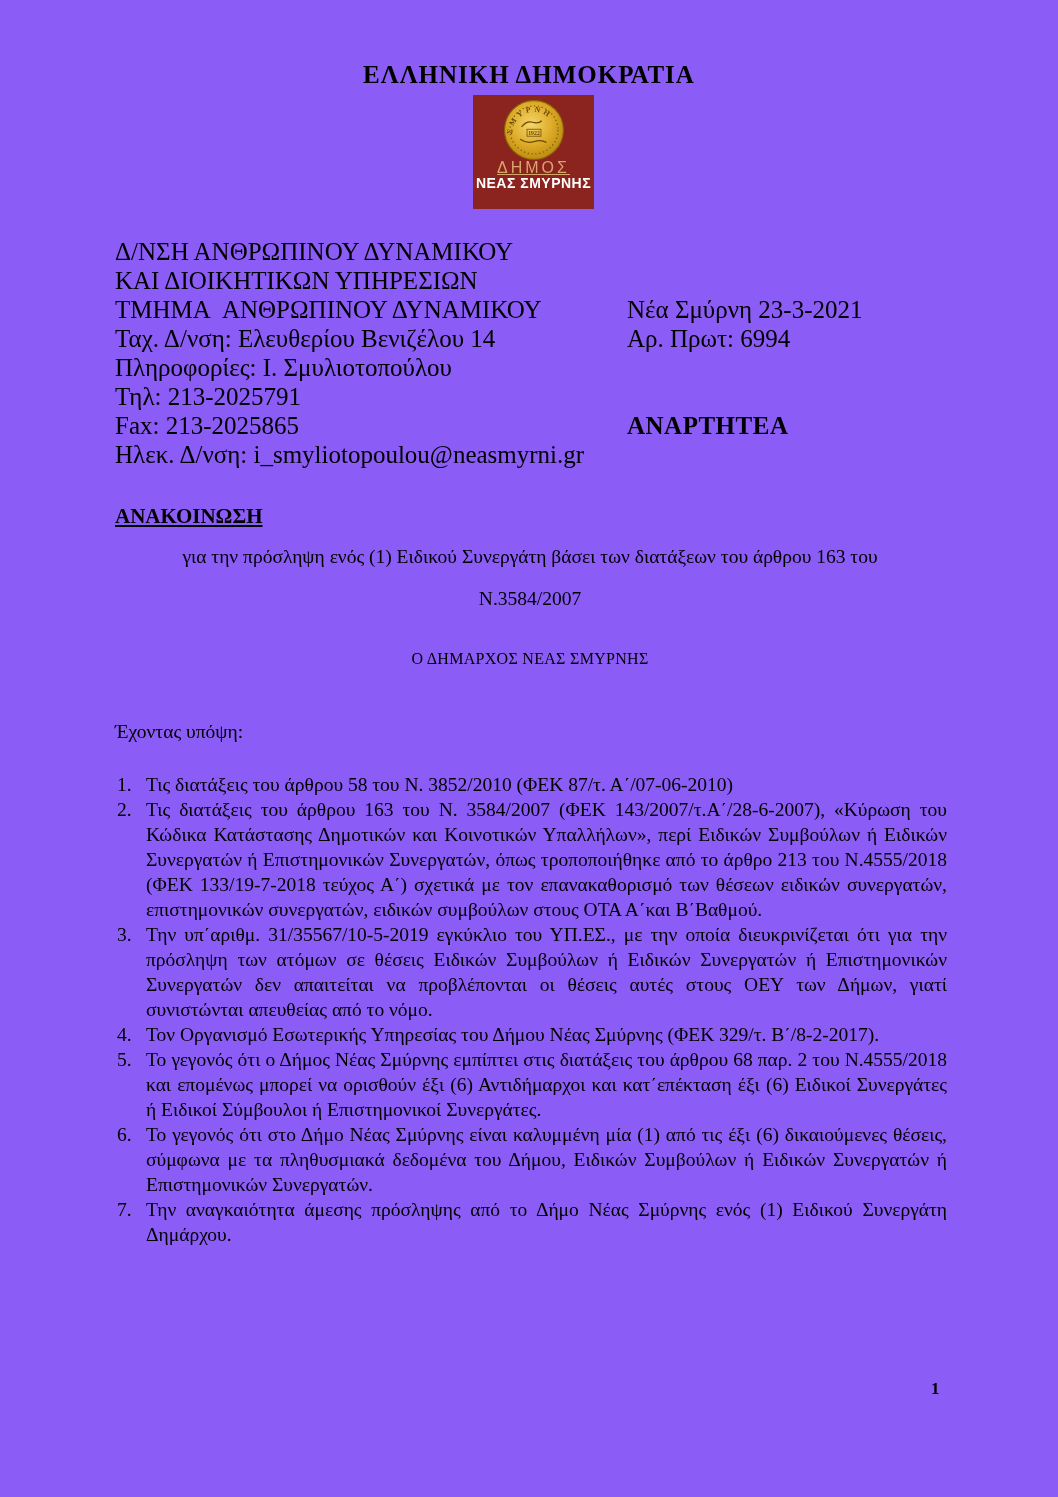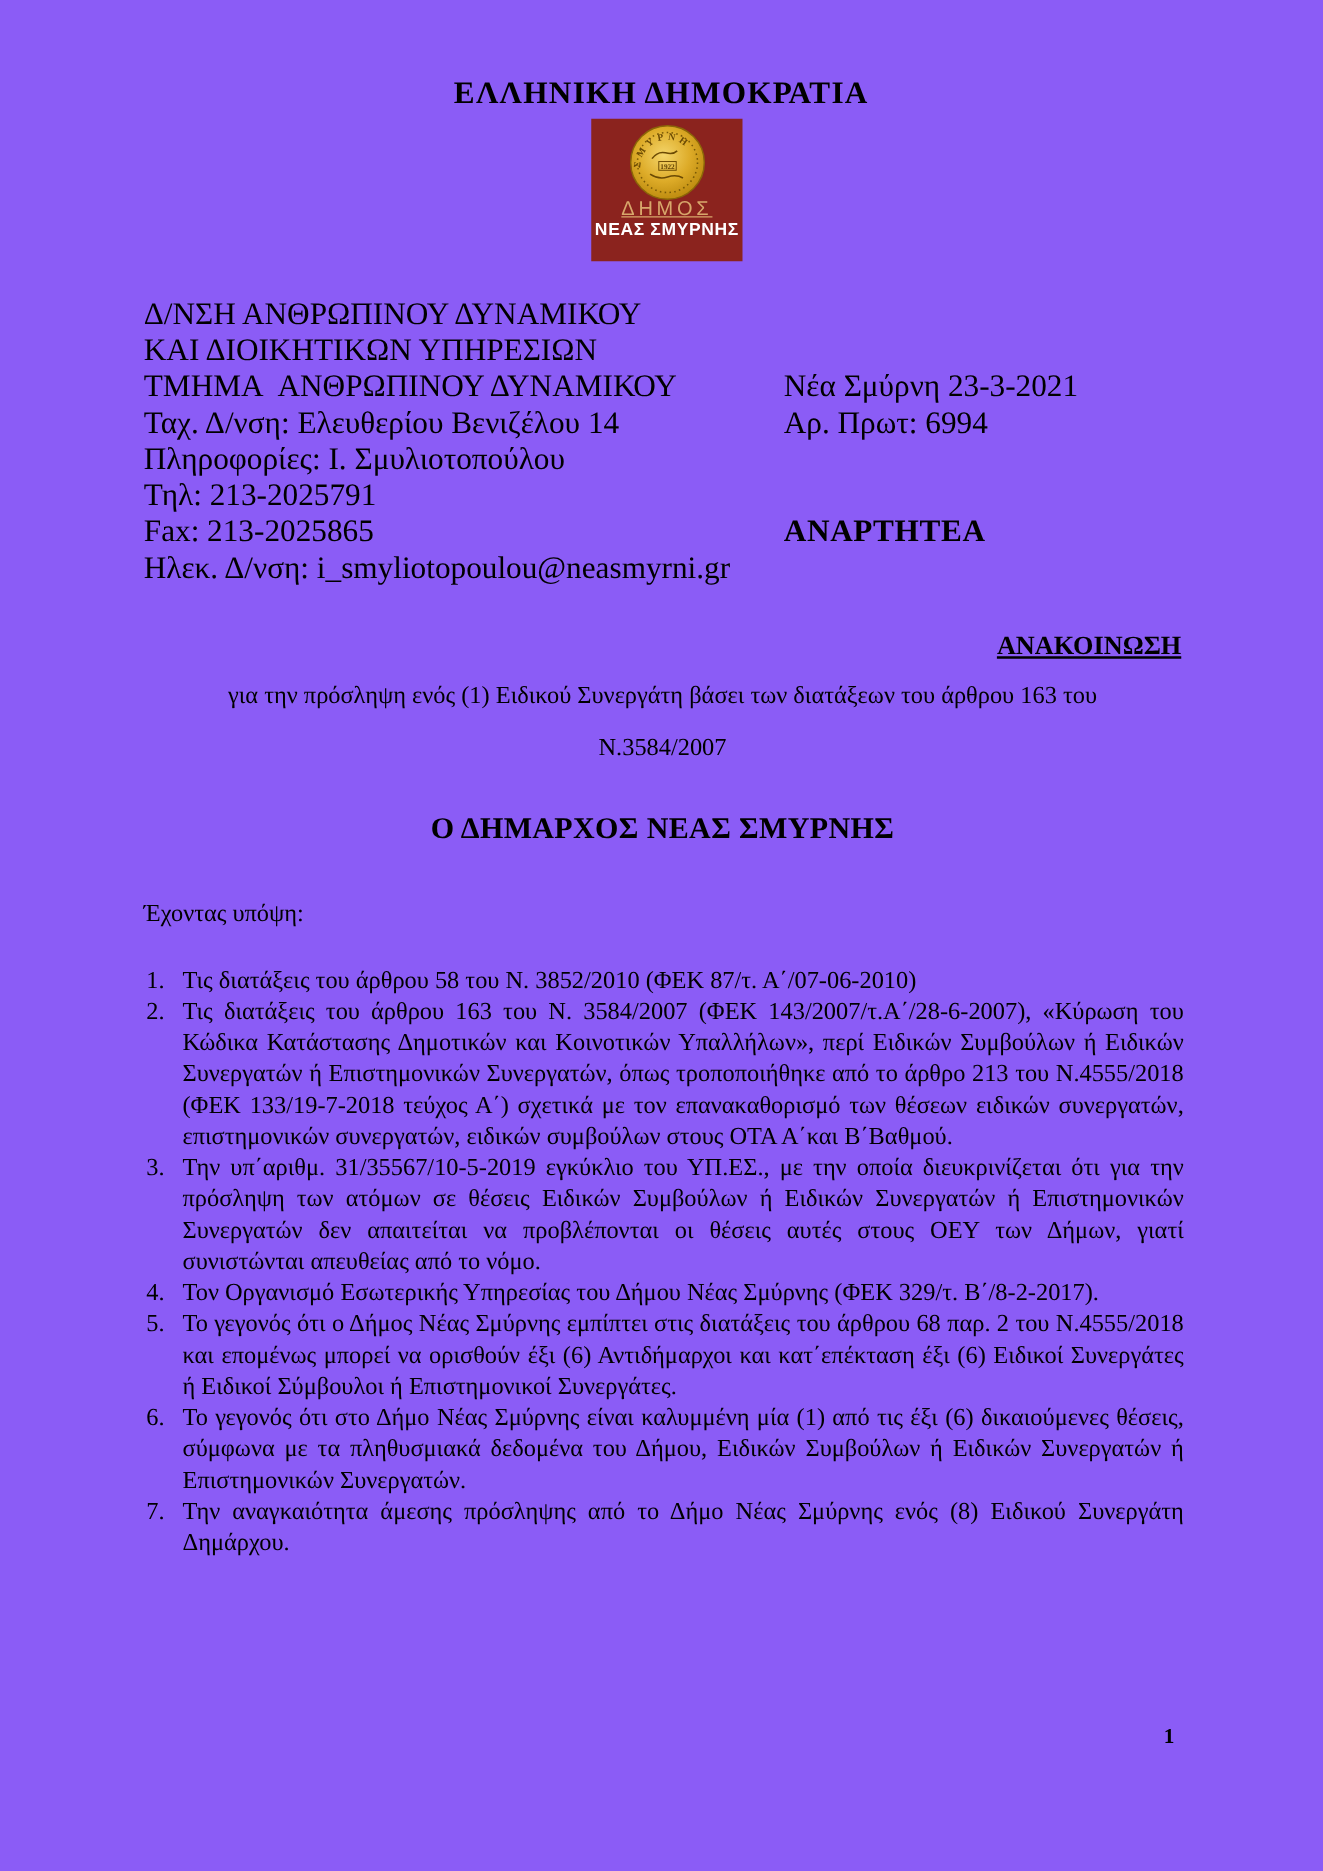--- a/index.html
+++ b/index.html
@@ -17,29 +17,29 @@
   .logo-l2{font-family:"Liberation Sans",sans-serif;font-size:14px;font-weight:bold;
            letter-spacing:0.5px;color:#ffffff;line-height:16px;}
 
   .letterhead{position:absolute;left:115px;top:237px;width:830px;
               font-size:25px;line-height:29px;}
   .lh-line{white-space:pre-wrap;}
   .lh-date{position:absolute;left:512px;top:58px;}
   .lh-prot{position:absolute;left:512px;top:87px;}
   .lh-anart{position:absolute;left:512px;top:174px;font-weight:bold;letter-spacing:0.5px;}
 
-  .notice-title{position:absolute;top:504px;left:115px;width:830px;text-align:right;
+  .notice-title{position:absolute;top:504px;left:115px;width:830px;text-align:left;
                 font-size:21px;font-weight:bold;}
   .notice-title span{text-decoration:underline;}
   .notice-sub{position:absolute;top:546px;left:100px;width:860px;text-align:center;
               font-size:19.5px;}
   .notice-law{position:absolute;top:588px;left:115px;width:830px;text-align:center;
               font-size:19.5px;}
   .mayor-heading{position:absolute;top:650px;left:115px;width:830px;text-align:center;
-                 font-size:24px;font-weight:bold;letter-spacing:0.3px;}
+                 font-size:16px;font-weight:normal;letter-spacing:0.3px;}
   .having{position:absolute;top:721px;left:115px;font-size:19.5px;}
 
   .list{position:absolute;top:772px;left:115px;width:832px;
         font-size:19.5px;line-height:25px;}
   .li{position:relative;padding-left:31px;text-align:justify;}
   .li .num{position:absolute;left:2px;}
   .b{font-weight:normal;}
 
   .page-num{position:absolute;top:1379px;left:931px;font-size:17px;font-weight:bold;}
 </style>
@@ -100,18 +100,18 @@
 
   <div class="having">Έχοντας υπόψη:</div>
 
   <div class="list">
       <div class="li"><span class="num">1.</span><span>Τις διατάξεις του άρθρου 58 του Ν. 3852/2010 (ΦΕΚ 87/τ. Α΄/07-06-2010)</span></div>
       <div class="li"><span class="num">2.</span><span>Τις διατάξεις του άρθρου 163 του Ν. 3584/2007 (ΦΕΚ 143/2007/τ.Α΄/28-6-2007), «Κύρωση του Κώδικα Κατάστασης Δημοτικών και Κοινοτικών Υπαλλήλων», περί Ειδικών Συμβούλων ή Ειδικών Συνεργατών ή Επιστημονικών Συνεργατών, όπως τροποποιήθηκε από το άρθρο 213 του Ν.4555/2018 (ΦΕΚ 133/19-7-2018 τεύχος Α΄) σχετικά με τον επανακαθορισμό των θέσεων ειδικών συνεργατών, επιστημονικών συνεργατών, ειδικών συμβούλων στους ΟΤΑ Α΄και Β΄Βαθμού.</span></div>
       <div class="li"><span class="num">3.</span><span>Την υπ΄αριθμ. 31/35567/10-5-2019 εγκύκλιο του ΥΠ.ΕΣ., με την οποία διευκρινίζεται ότι για την πρόσληψη των ατόμων σε θέσεις Ειδικών Συμβούλων ή Ειδικών Συνεργατών ή Επιστημονικών Συνεργατών δεν απαιτείται να προβλέπονται οι θέσεις αυτές στους ΟΕΥ των Δήμων, γιατί συνιστώνται απευθείας από το νόμο.</span></div>
       <div class="li"><span class="num">4.</span><span>Τον Οργανισμό Εσωτερικής Υπηρεσίας του Δήμου Νέας Σμύρνης (ΦΕΚ 329/τ. Β΄/8-2-2017).</span></div>
       <div class="li"><span class="num">5.</span><span>Το γεγονός ότι ο Δήμος Νέας Σμύρνης εμπίπτει στις διατάξεις του άρθρου 68 παρ. 2 του Ν.4555/2018 και επομένως μπορεί να ορισθούν έξι (6) Αντιδήμαρχοι και κατ΄επέκταση έξι (6) Ειδικοί Συνεργάτες ή Ειδικοί Σύμβουλοι ή Επιστημονικοί Συνεργάτες.</span></div>
       <div class="li"><span class="num">6.</span><span>Το γεγονός ότι στο Δήμο Νέας Σμύρνης είναι καλυμμένη μία (1) από τις έξι (6) δικαιούμενες θέσεις, σύμφωνα με τα πληθυσμιακά δεδομένα του Δήμου, Ειδικών Συμβούλων ή Ειδικών Συνεργατών ή Επιστημονικών Συνεργατών.</span></div>
-      <div class="li"><span class="num b">7.</span><span>Την αναγκαιότητα άμεσης πρόσληψης από το Δήμο Νέας Σμύρνης ενός (8) </span><span class="b">Ειδικού Συνεργάτη Δημάρχου.</span></div>
+      <div class="li"><span class="num b">7.</span><span>Την αναγκαιότητα άμεσης πρόσληψης από το Δήμο Νέας Σμύρνης ενός (1) </span><span class="b">Ειδικού Συνεργάτη Δημάρχου.</span></div>
     </div>
 
   <div class="page-num">1</div>
 
 </div>
 
 </body></html>

